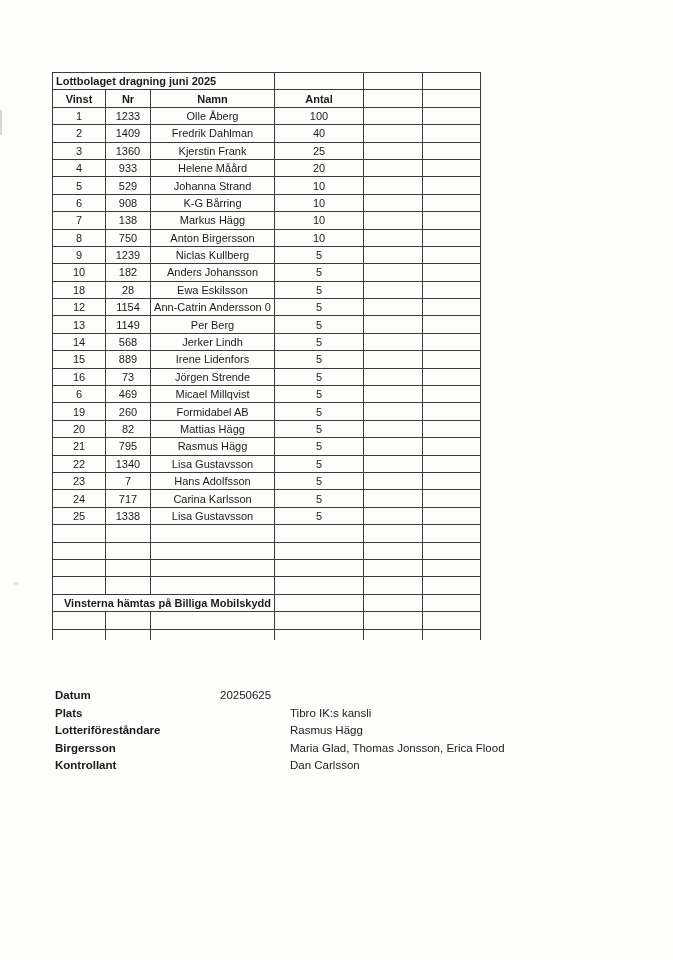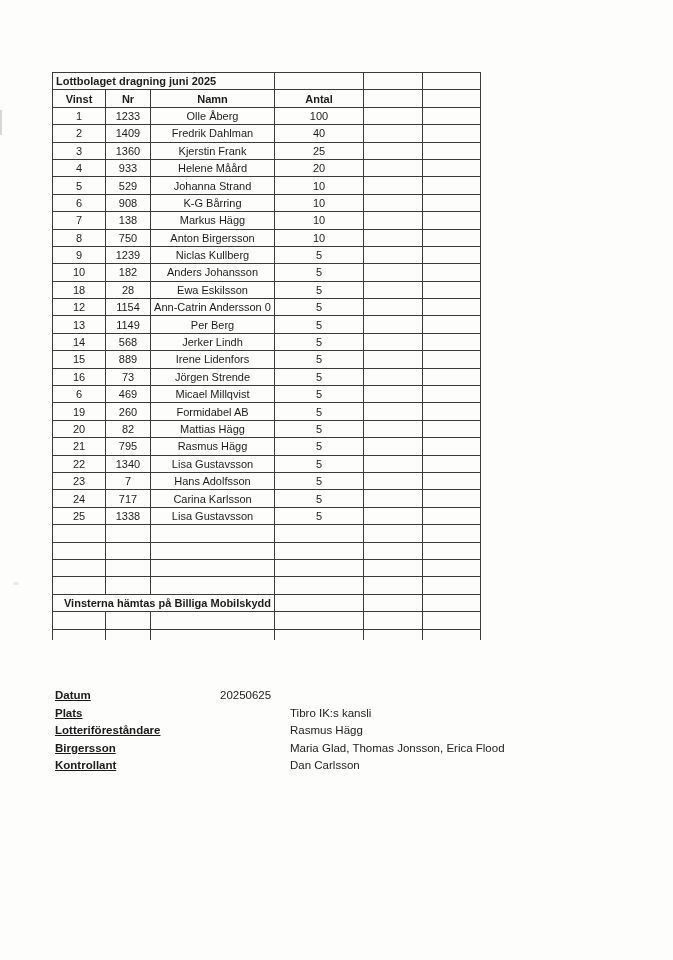--- a/index.html
+++ b/index.html
@@ -35,21 +35,21 @@
   td.name-cell{padding-left:3px;text-align:center;}
   td.note-cell{font-weight:700;font-size:11.2px;padding-left:4px;text-align:right;}
   tr.cut-row td{height:10px;border-bottom:none;}
 
   
   .footer{
     position:absolute;left:55px;top:670px;width:560px;
     font-size:11.5px;
   }
   .f-row{position:relative;height:17.5px;line-height:17.5px;}
-  .f-label{font-weight:700;color:#1a1a1a;text-decoration:underline;}
+  .f-label{font-weight:700;color:#1a1a1a;}
   .f-value{position:absolute;left:235px;top:0;color:#222;}
   .f-row.datum .f-value{left:165px;}
 
   
   .edge-artifact{
     position:absolute;left:0;top:93px;width:2px;height:25px;
     background:#b9b9b4;opacity:.55;
   }
   .smudge{
     position:absolute;left:13px;top:565px;width:6px;height:3px;

